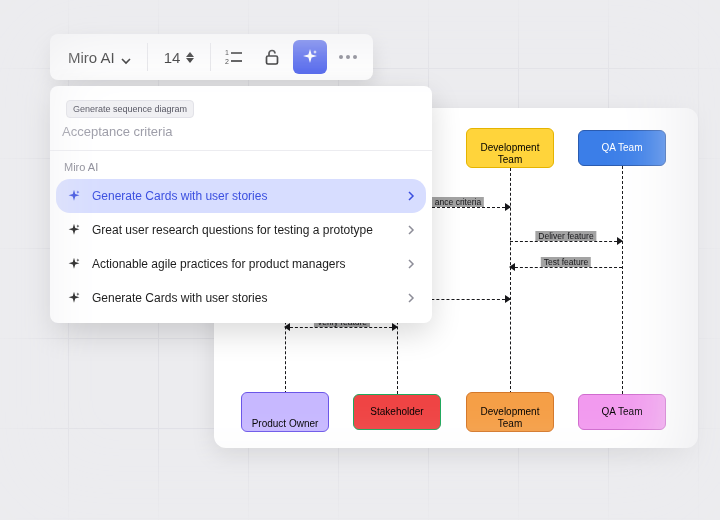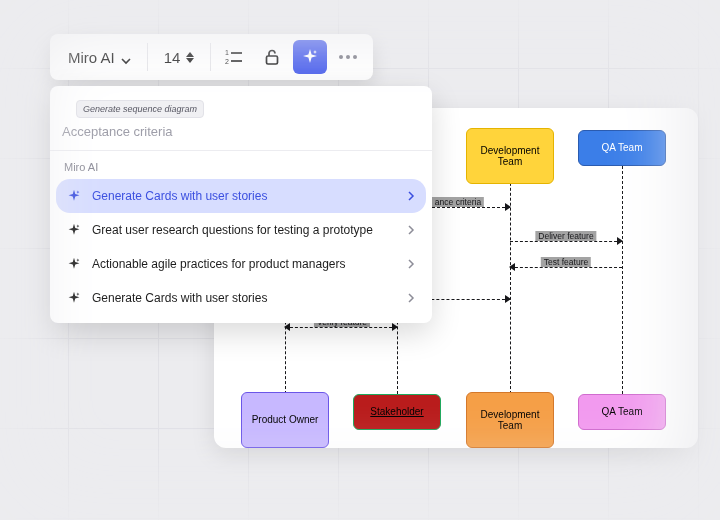--- a/index.html
+++ b/index.html
@@ -34,23 +34,23 @@
   .menu { padding: 0 6px 8px; }
   .menu-item { display:flex; align-items:center; gap:10px; padding:9px 10px; border-radius:14px; font-size:12px; color:#1d1d1d; cursor:pointer; position:relative; }
   .menu-item .spk { width:16px; height:16px; display:flex; align-items:center; justify-content:center; }
   .menu-item .label { flex:1; }
   .menu-item .chev-r { width:10px; height:10px; }
   .menu-item.active { background:#d7ddff; color:#3c50e0; }
   .menu-item.active .chev-r path { stroke:#3c50e0; }
   
   .diagram { position:absolute; top:108px; left:214px; width:484px; height:340px; background:#fff; border-radius:12px; box-shadow: 0 8px 24px rgba(0,0,0,0.10); }
   .lane-box { position:absolute; width:88px; height:36px; border-radius:6px; display:flex; align-items:center; justify-content:center; text-align:center; font-size:10px; line-height:1.15; border:1.5px solid; padding:2px; }
-  .lane-box.two { height:56px; }
+  .lane-box.two { height:40px;align-items:flex-end; }
   .c-po  { background:#c7b8ff; border-color:#6b56e8; }
-  .c-sh  { background:#b91c1c; border-color:#1fa85e;text-decoration:underline; }
+  .c-sh  { background:#ef4444; border-color:#1fa85e; }
   .c-dev { background:#f59f47; border-color:#d4782a; }
   .c-devy { background:#ffd43b; border-color:#e5b400; }
   .c-qa  { background:#3b7ee8; border-color:#2a5bb0; color:#fff; }
   .c-qap { background:#f29aef; border-color:#d06bce; }
   .lifeline { position:absolute; width:0; border-left:1.3px dashed #17171a; }
   .msg { position:absolute; height:10px; }
   .msg .line { position:absolute; top:5px; left:0; right:0; border-top:1.3px dashed #17171a; }
   .msg .arrL, .msg .arrR { position:absolute; top:1px; width:0; height:0; border-top:4px solid transparent; border-bottom:4px solid transparent; }
   .msg .arrR { right:-1px; border-left:6px solid #17171a; }
   .msg .arrL { left:-1px; border-right:6px solid #17171a; }
@@ -164,21 +164,21 @@
   <div class="tb-btn icon">
     <span class="more-dots">
         <span></span>
         <span></span>
         <span></span>
       </span>
   </div>
 </div>
 
 <div class="ai-panel">
-  <div style="padding:6px 0 0 22px;font-style:italic;"><span class="chip-inner">Generate sequence diagram</span></div>
+  <div style="padding:6px 0 0 12px;"><span class="chip-inner">Generate sequence diagram</span></div>
   <div class="ai-input-row">
     <input class="ai-input" placeholder="Acceptance criteria" style="">
   </div>
   <div class="hr"></div>
   <div class="section-label">Miro AI</div>
   <div class="menu">
     <div class="menu-item active">
       <span class="spk">
           <svg width="14" height="14" viewBox="0 0 18 18">
             <path d="M9 1 L10.6 6.4 L16 8 L10.6 9.6 L9 15 L7.4 9.6 L2 8 L7.4 6.4 Z" fill="#3c50e0"></path>

